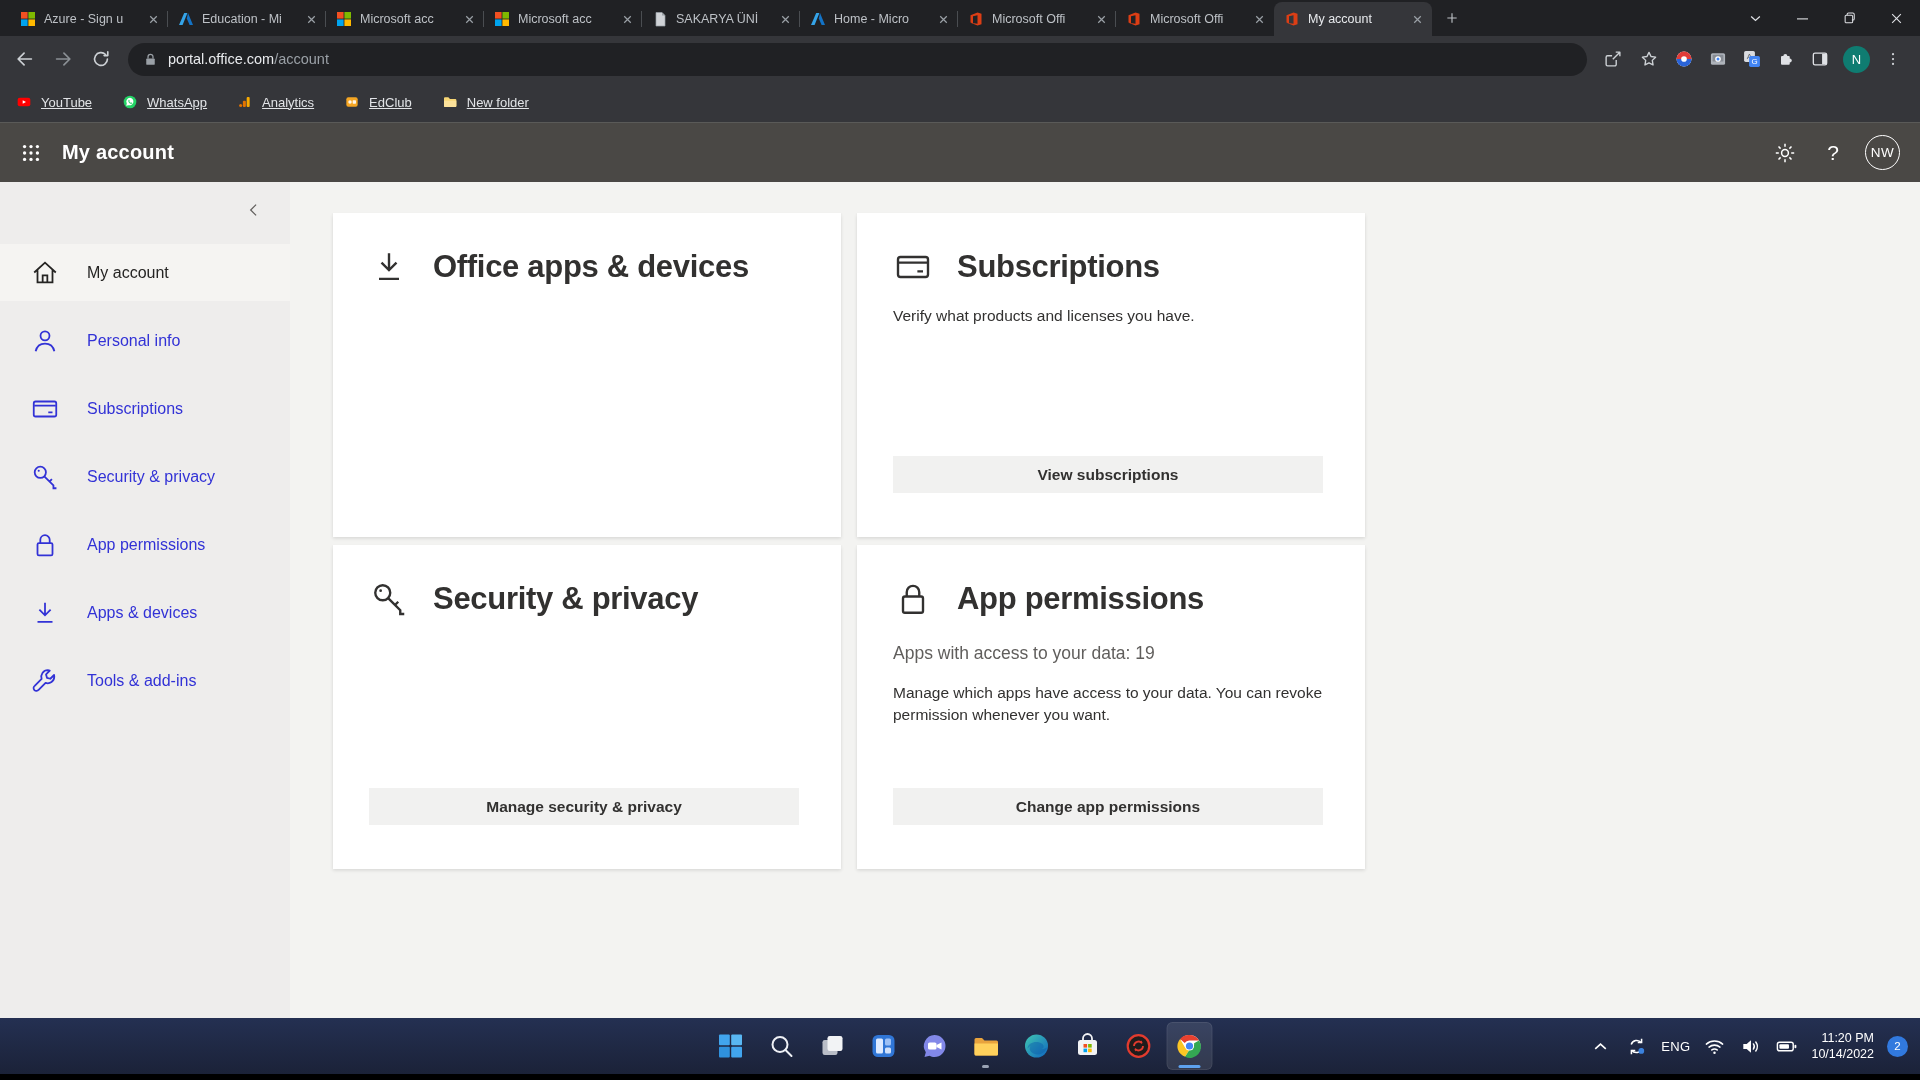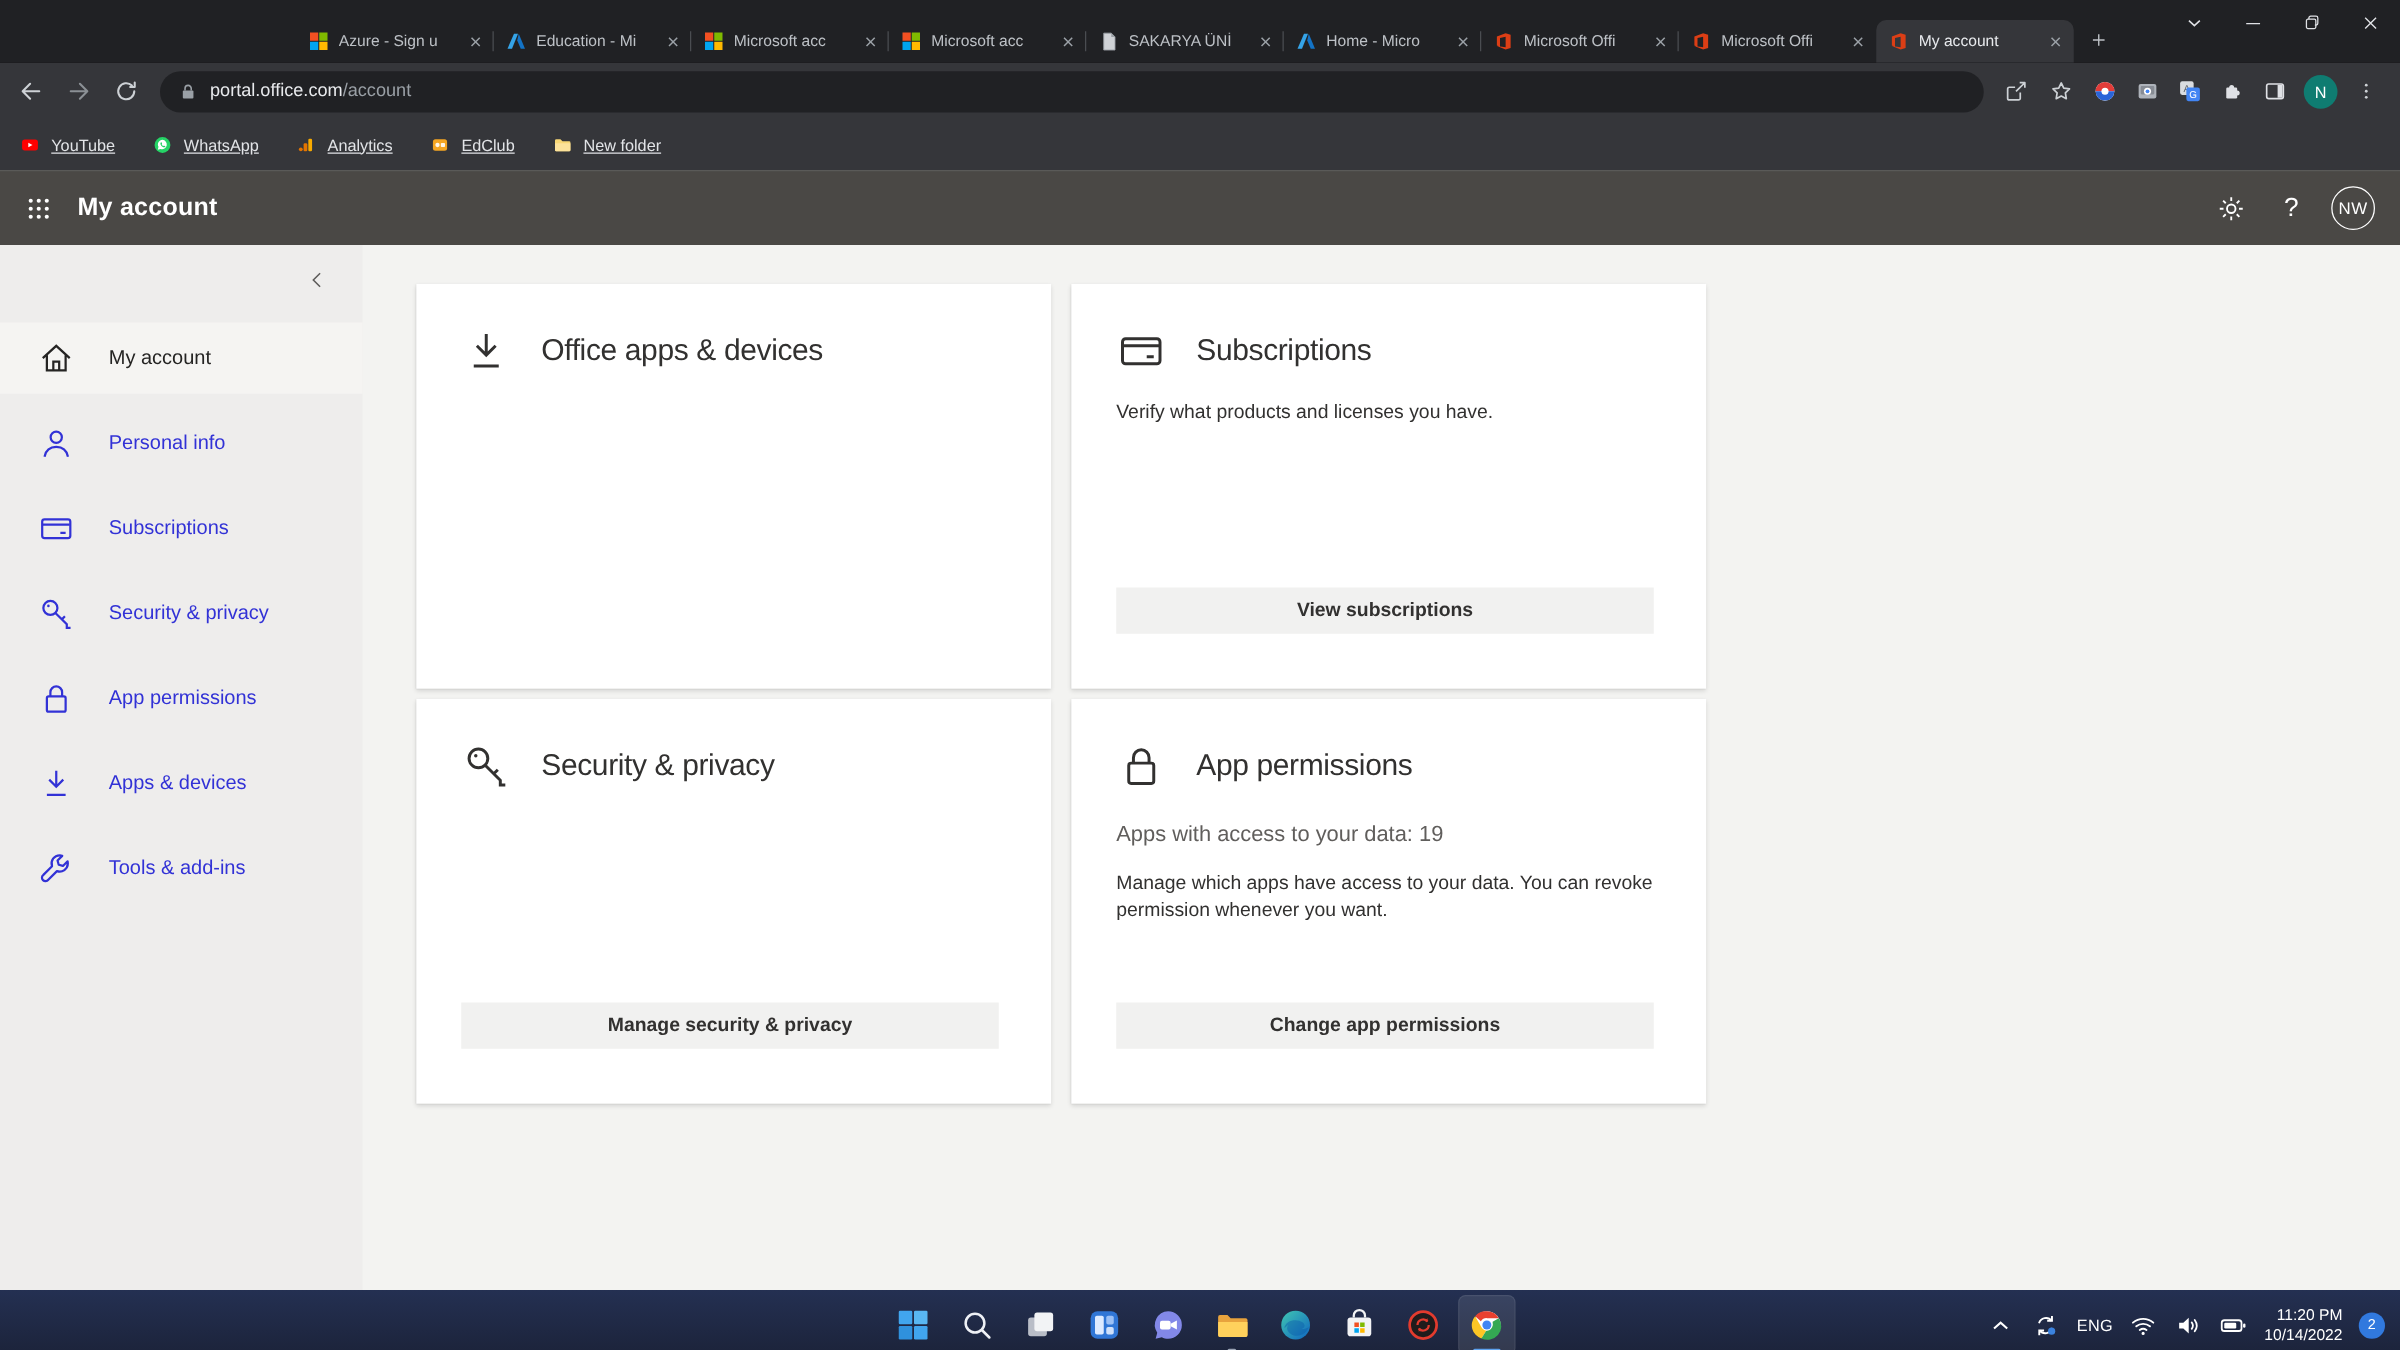--- a/index.html
+++ b/index.html
@@ -8,21 +8,21 @@
     --selected-item-bg:#f5f4f2; --card-bg:#ffffff; --button-bg:#f1f1f0;
     --text-dark:#323130; --text-gray:#605e5c; --taskbar-bg:#212b49;
     --badge-blue:#3179de; --profile-teal:#0f7c71;
   }
   *{box-sizing:border-box;margin:0;padding:0;font-family:"Liberation Sans",sans-serif;}
   html,body{width:1920px;height:1080px;overflow:hidden;background:#000;}
   button{background:none;border:none;cursor:pointer;color:inherit;font-family:inherit;}
   svg{display:block;width:100%;height:100%;}
 
   
-  .tabbar{height:50px;background:var(--chrome-dark);display:flex;align-items:flex-end;position:relative;padding-left:10px;justify-content:center;}
+  .tabbar{height:36px;background:var(--chrome-dark);display:flex;align-items:flex-end;position:relative;padding-left:10px;}
   .tabs{display:flex;align-items:flex-end;height:100%;}
   .tab{width:158px;height:34px;display:flex;align-items:center;padding:0 7px 0 10px;color:#bdc1c6;font-size:12.5px;border-radius:8px 8px 0 0;position:relative;flex:none;}
   .tab + .tab::before{content:"";position:absolute;left:-1px;top:9px;height:16px;width:1px;background:#4a4d51;}
   .tab.active{background:var(--chrome-toolbar);color:#e8eaed;}
   .tab.active::before, .tab.active + .tab::before{display:none;}
   .fav{width:16px;height:16px;flex:none;margin-right:8px;}
   .ttl{flex:1;overflow:hidden;white-space:nowrap;}
   .tclose{width:15px;height:15px;flex:none;margin-left:5px;color:#9aa0a6;border-radius:50%;}
   .newtab{width:28px;height:28px;margin:0 0 4px 6px;padding:6px;color:#bdc1c6;border-radius:50%;flex:none;}
   .wincontrols{position:absolute;right:0;top:0;height:36px;display:flex;}
@@ -62,21 +62,21 @@
   .sidebar{width:290px;background:var(--sidebar-bg);flex:none;position:relative;padding-top:62px;}
   .collapse{position:absolute;top:14px;right:22px;width:28px;height:28px;padding:4px;color:#605e5c;}
   .nav-item{height:57px;display:flex;align-items:center;gap:27px;padding-left:30px;margin-bottom:11px;font-size:16px;color:var(--accent-blue);}
   .nav-item.sel{background:var(--selected-item-bg);color:#252423;}
   .nicon{width:30px;height:30px;flex:none;}
   .main{flex:1;padding:31px 0 0 43px;}
   .cards{display:grid;grid-template-columns:508px 508px;grid-auto-rows:324px;gap:8px 16px;}
   .card{background:var(--card-bg);position:relative;padding:34px 42px 0 36px;box-shadow:0 .3px .9px rgba(0,0,0,.12),0 1.6px 3.6px rgba(0,0,0,.12);}
   .crow{display:flex;align-items:center;gap:24px;}
   .cicon{width:40px;height:40px;flex:none;color:var(--text-dark);}
-  .crow h2{font-size:24px;font-weight:400;color:var(--text-dark);letter-spacing:-.3px;}
+  .crow h2{font-size:31px;font-weight:700;color:var(--text-dark);letter-spacing:-.3px;}
   .csub{margin-top:24px;font-size:17.5px;color:var(--text-gray);}
   .cdesc{margin-top:18px;font-size:15.5px;line-height:1.42;color:var(--text-dark);max-width:440px;}
   .csub:empty,.cdesc:empty{display:none;}
   .cbtn{position:absolute;left:36px;right:42px;bottom:44px;height:37px;background:var(--button-bg);font-size:15.5px;font-weight:700;color:var(--text-dark);}
 
   
   .taskbar{height:56px;background:linear-gradient(180deg,#243052,#1b2238);position:relative;display:flex;align-items:center;}
   .tb-center{position:absolute;left:50%;top:0;transform:translateX(-50%);height:56px;display:flex;align-items:center;gap:5px;}
   .tb-app{width:46px;height:48px;border-radius:6px;display:flex;align-items:center;justify-content:center;position:relative;}
   .tb-app.on{background:rgba(255,255,255,.10);box-shadow:inset 0 0 0 1px rgba(255,255,255,.08);}

